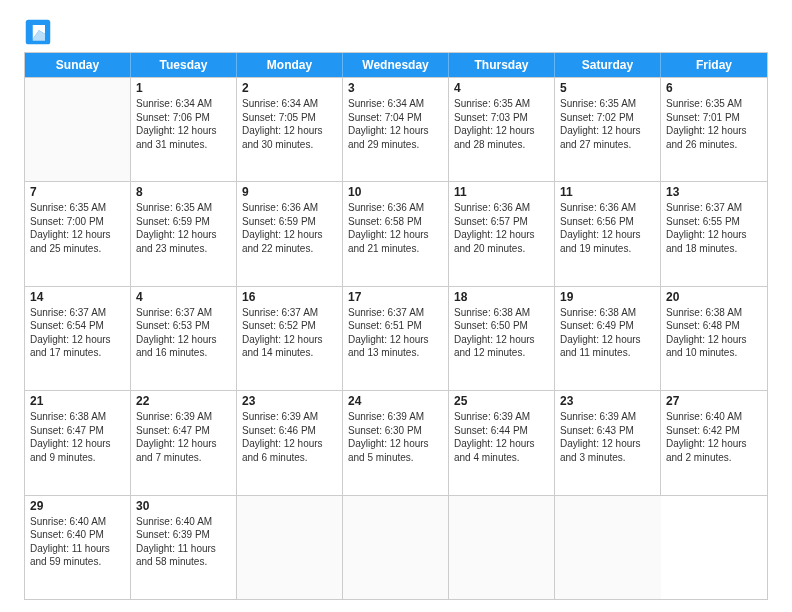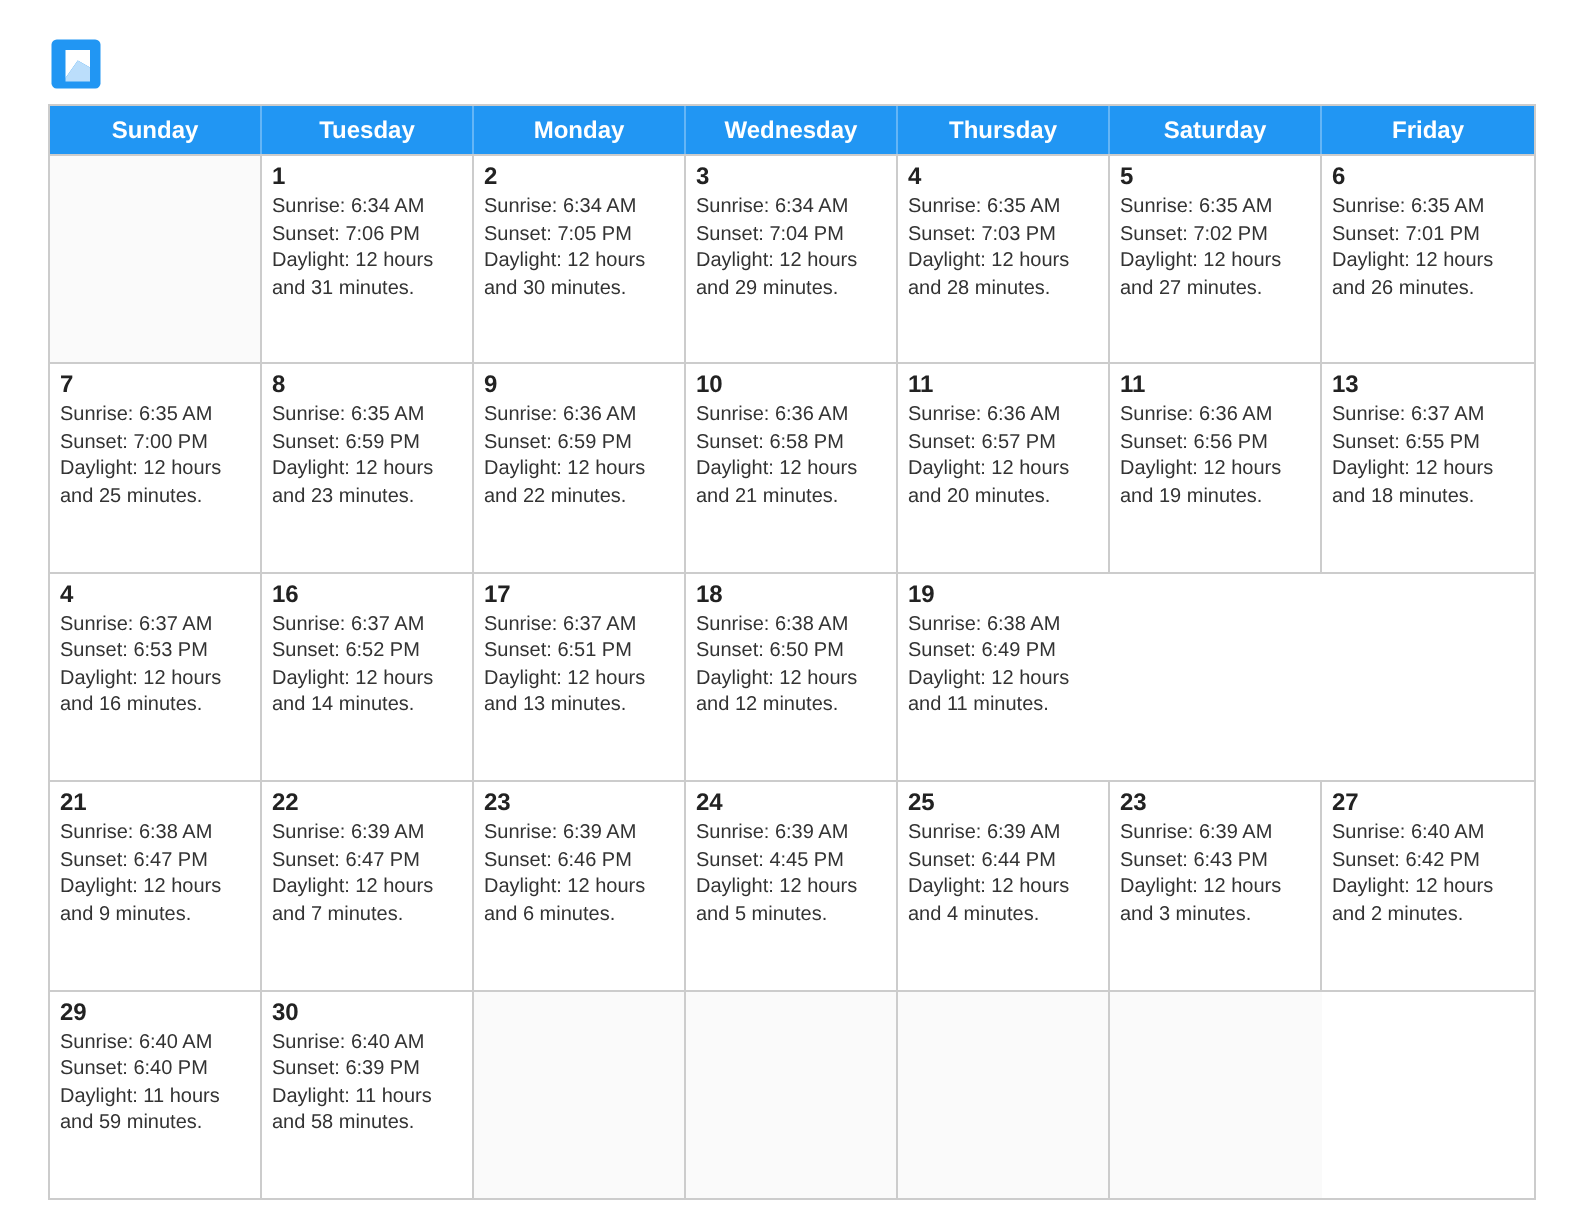--- a/index.html
+++ b/index.html
@@ -231,20 +231,27 @@
           <div class="cal-cell">
             <div class="day-num">13</div>
             <div class="day-info">Sunrise: 6:37 AM
 Sunset: 6:55 PM
 Daylight: 12 hours
 and 18 minutes.</div>
           </div>
         </div>
         <div class="cal-row">
           <div class="cal-cell">
+            <div class="day-num">14</div>
+            <div class="day-info">Sunrise: 6:37 AM
+Sunset: 6:54 PM
+Daylight: 12 hours
+and 17 minutes.</div>
+          </div>
+          <div class="cal-cell">
             <div class="day-num">4</div>
             <div class="day-info">Sunrise: 6:37 AM
 Sunset: 6:53 PM
 Daylight: 12 hours
 and 16 minutes.</div>
           </div>
           <div class="cal-cell">
             <div class="day-num">16</div>
             <div class="day-info">Sunrise: 6:37 AM
 Sunset: 6:52 PM
@@ -265,20 +272,27 @@
 Daylight: 12 hours
 and 12 minutes.</div>
           </div>
           <div class="cal-cell">
             <div class="day-num">19</div>
             <div class="day-info">Sunrise: 6:38 AM
 Sunset: 6:49 PM
 Daylight: 12 hours
 and 11 minutes.</div>
           </div>
+          <div class="cal-cell">
+            <div class="day-num">20</div>
+            <div class="day-info">Sunrise: 6:38 AM
+Sunset: 6:48 PM
+Daylight: 12 hours
+and 10 minutes.</div>
+          </div>
         </div>
         <div class="cal-row">
           <div class="cal-cell">
             <div class="day-num">21</div>
             <div class="day-info">Sunrise: 6:38 AM
 Sunset: 6:47 PM
 Daylight: 12 hours
 and 9 minutes.</div>
           </div>
           <div class="cal-cell">
@@ -291,21 +305,21 @@
           <div class="cal-cell">
             <div class="day-num">23</div>
             <div class="day-info">Sunrise: 6:39 AM
 Sunset: 6:46 PM
 Daylight: 12 hours
 and 6 minutes.</div>
           </div>
           <div class="cal-cell">
             <div class="day-num">24</div>
             <div class="day-info">Sunrise: 6:39 AM
-Sunset: 4:45 PM
+Sunset: 6:30 PM
 Daylight: 12 hours
 and 5 minutes.</div>
           </div>
           <div class="cal-cell">
             <div class="day-num">25</div>
             <div class="day-info">Sunrise: 6:39 AM
 Sunset: 6:44 PM
 Daylight: 12 hours
 and 4 minutes.</div>
           </div>

